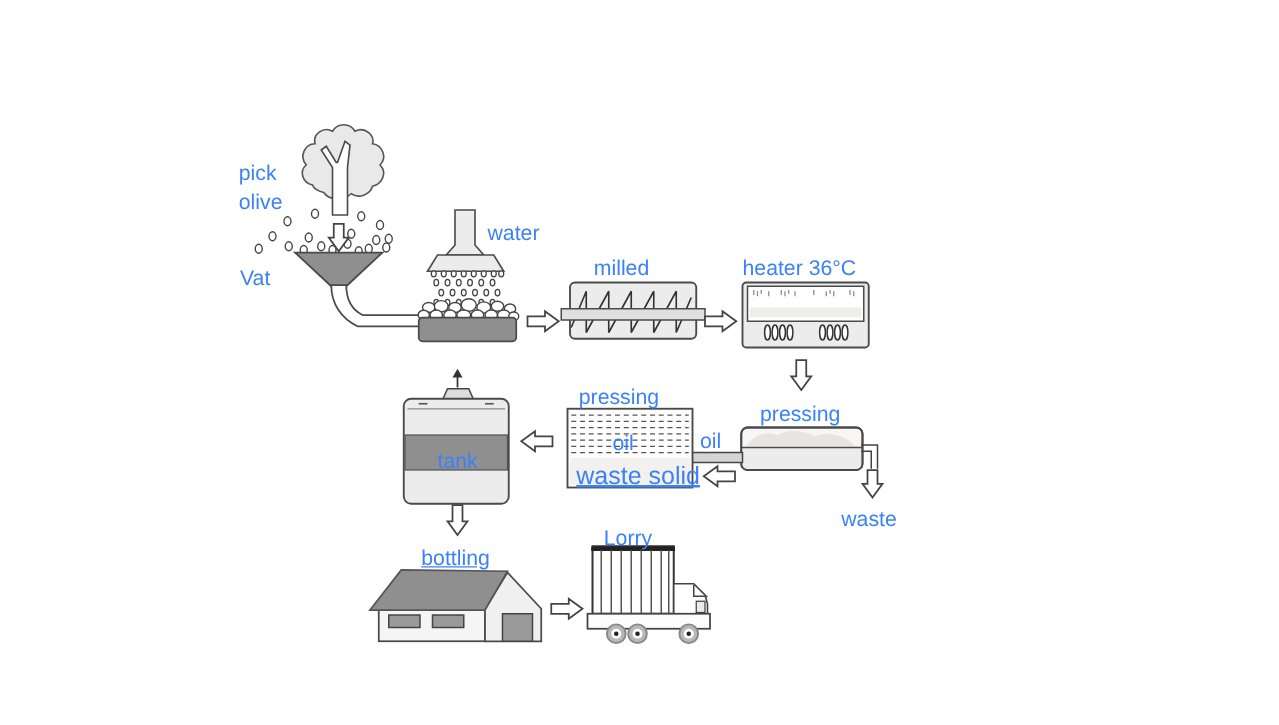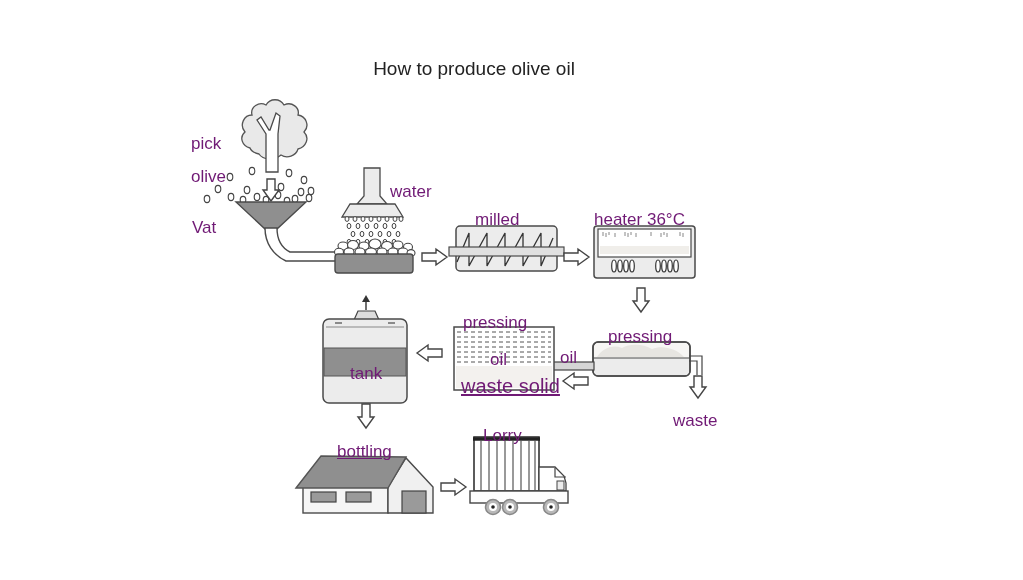--- a/index.html
+++ b/index.html
@@ -1,20 +1,20 @@
 <!DOCTYPE html>
 <html><head>
 <meta charset="utf-8">
 <style>
   html,body{margin:0;padding:0;background:#fff;}
   #stage{
     position:relative;width:1023px;height:580px;background:#ffffff;
     font-family:"Liberation Sans","DejaVu Sans",sans-serif;color:#2b2b2b;overflow:hidden;
   }
-  .lbl{position:absolute;font-size:17px;line-height:33px;white-space:nowrap;color:#701a75;}
+  .lbl{position:absolute;font-size:17px;line-height:23px;white-space:nowrap;color:#3b82f6;}
   .lbl.pre{white-space:pre-line;}
   #title{position:absolute;left:324px;top:58px;width:300px;text-align:center;font-size:19px;color:#222;}
   svg{position:absolute;left:0;top:0;}
 </style>
 </head>
 <body>
 
 <div id="stage">
 
   <svg width="1023" height="580" viewBox="0 0 1023 580">
@@ -240,21 +240,20 @@
           <circle cx="510" cy="507" r="1.8" fill="#222"></circle>
       </g>
       <g>
         <circle cx="551" cy="507" r="7.5" fill="#b8b8b8" stroke="#888" stroke-width="1.5"></circle>
         <circle cx="551" cy="507" r="4" fill="#ffffff"></circle>
           <circle cx="551" cy="507" r="1.8" fill="#222"></circle>
       </g>
     </g>
   </svg>
 
-  <div id="title">How to produce olive oil</div>
 
   <div class="lbl pre" style="left:191px;top:127px;">pick
 olive</div>
   <div class="lbl" style="left:192px;top:211px;">Vat</div>
   <div class="lbl" style="left:390px;top:175px;">water</div>
   <div class="lbl" style="left:475px;top:203px;">milled</div>
   <div class="lbl" style="left:594px;top:203px;">heater 36°C</div>
   <div class="lbl" style="left:608px;top:320px;">pressing</div>
   <div class="lbl" style="left:463px;top:306px;">pressing</div>
   <div class="lbl" style="left:490px;top:343px;">oil</div>

